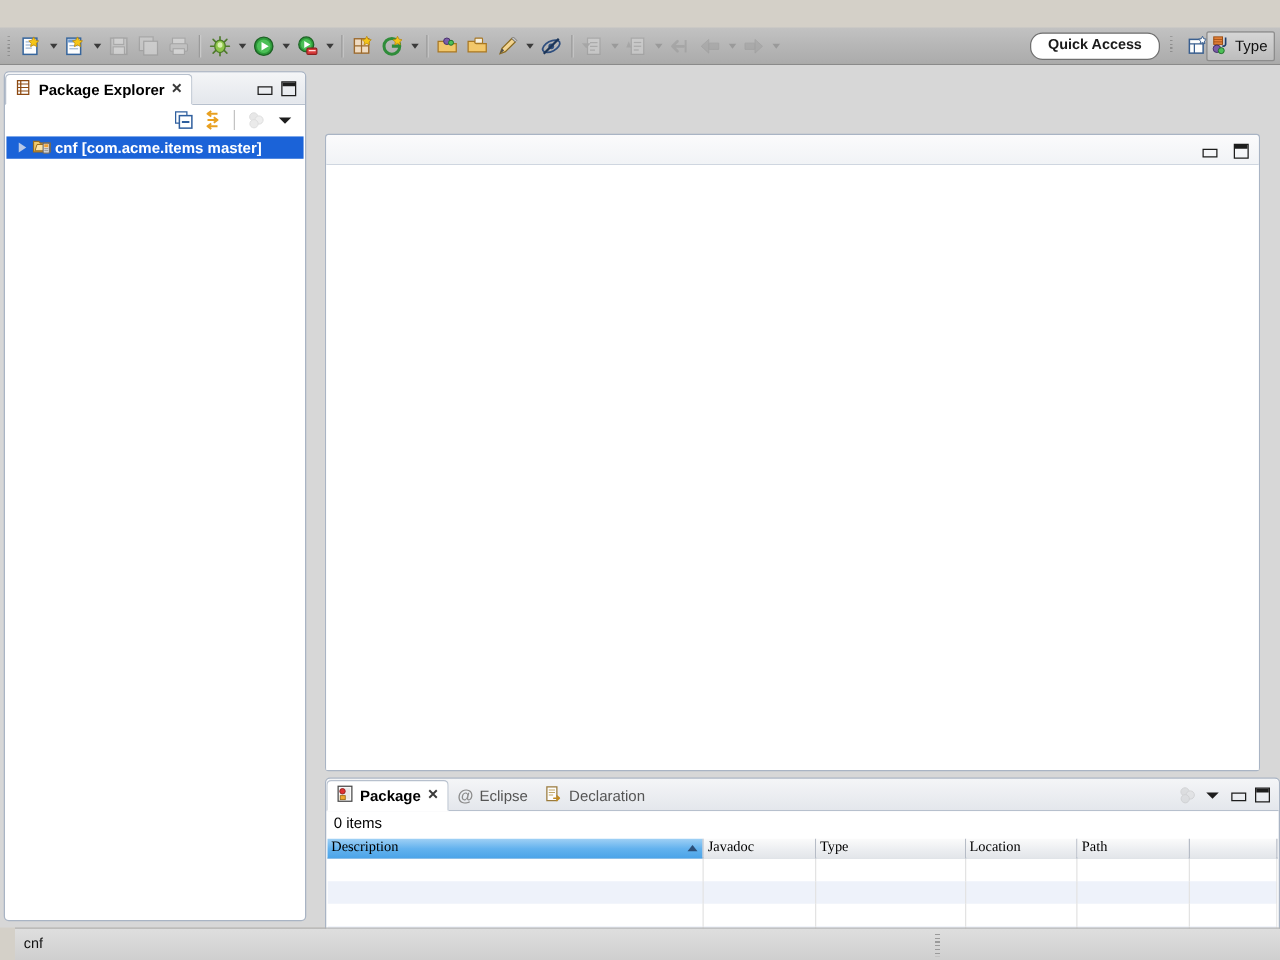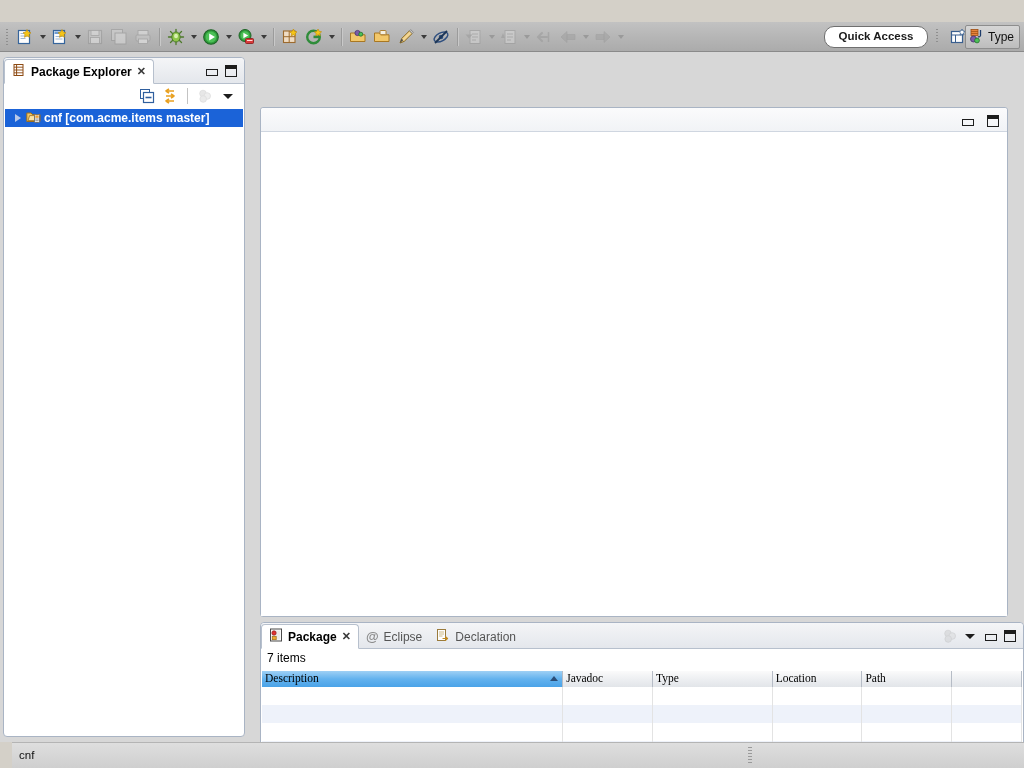--- a/index.html
+++ b/index.html
@@ -560,21 +560,21 @@
             </div>
           <div class="ptb-btn">
               <div class="g-min"></div>
             </div>
           <div class="ptb-btn">
               <div class="g-max"></div>
             </div>
         </div>
       </div>
 
-      <div class="items-count">7 items</div>
+      <div class="items-count">0 items</div>
 
       <div class="tablehead">
         <div class="th sorted" style="width:302px">
           <span>Description</span>
           <span class="sortarrow"></span>
         </div>
         <div class="th" style="width:90px"><span>Javadoc</span></div>
         <div class="th" style="width:120px"><span>Type</span></div>
         <div class="th" style="width:90px"><span>Location</span></div>
         <div class="th" style="width:90px"><span>Path</span></div>

